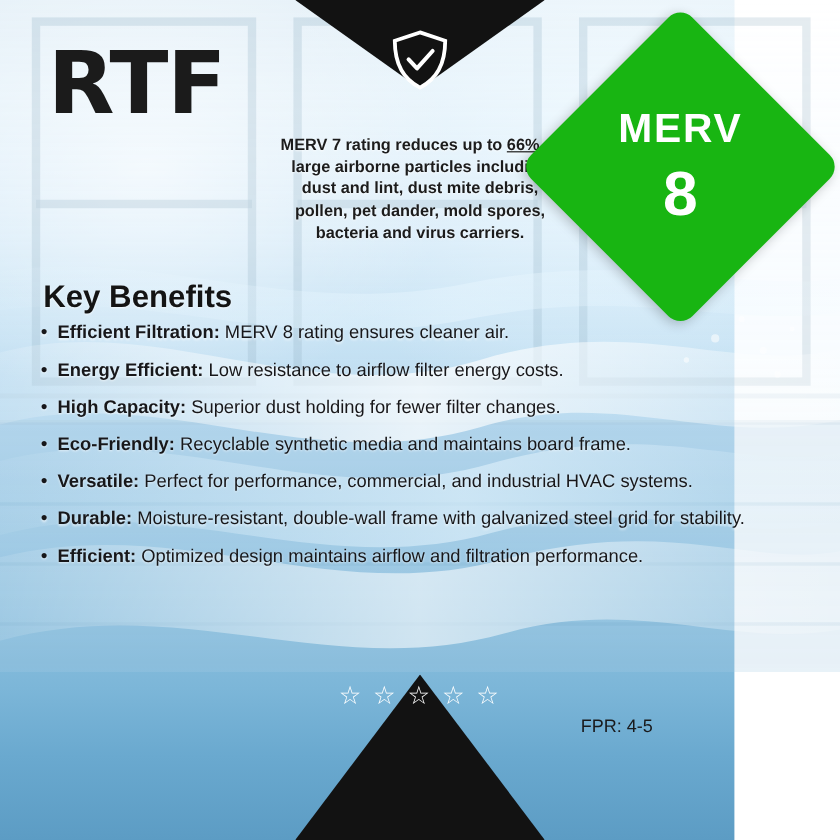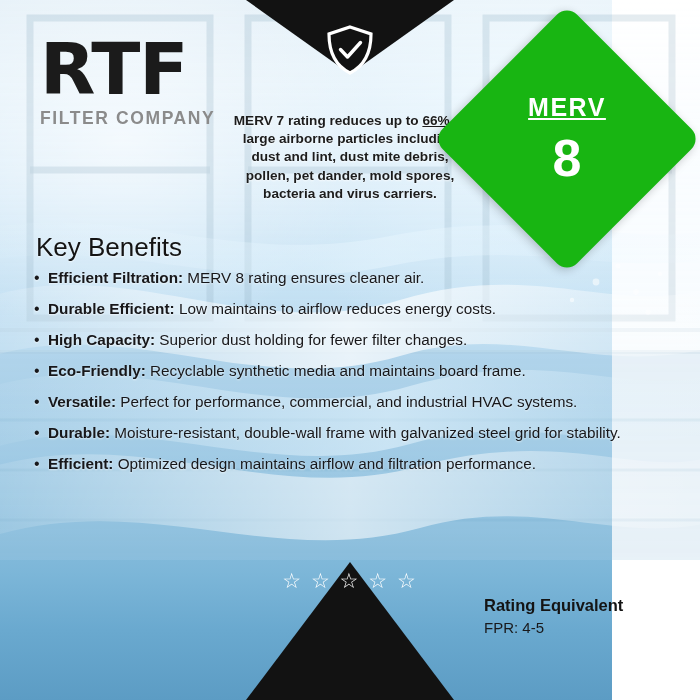--- a/index.html
+++ b/index.html
@@ -100,33 +100,32 @@
     border-radius:14px;
     box-shadow:0 3px 10px rgba(0,0,0,0.22);
   }
   .diamond-text {
     position:absolute; inset:0;
     display:flex; flex-direction:column;
     align-items:center; justify-content:center;
     color:#ffffff;
   }
   .diamond-label {
-    font-size:25px; font-weight:bold; letter-spacing:1.5px;
+    font-size:34px; font-weight:bold; letter-spacing:1.5px;
     line-height:1;
     margin-bottom:12px;
-    text-decoration:underline;
   }
   .diamond-value {
     font-size:52px; font-weight:bold; line-height:1;
   }
 
   
   .kb-title {
     position:absolute; left:36px; top:232px;
-    font-size:26px; font-weight:normal; color:#141414;
+    font-size:26px; font-weight:bold; color:#141414;
     text-shadow:0 1px 2px rgba(255,255,255,0.7);
   }
   .benefits {
     position:absolute; left:34px; top:268px; width:626px;
   }
   .benefit {
     display:flex;
     font-size:15.3px;
     line-height:1.28;
     color:#17171a;
@@ -222,21 +221,20 @@
   <div class="top-notch"></div>
   <div class="shield-wrap">
     <svg viewBox="0 0 52 52" width="52" height="52">
       <path d="M26 3 L47 10 C47 28 40 42 26 49 C12 42 5 28 5 10 Z" fill="none" stroke="#ffffff" stroke-width="3.2"></path>
       <path d="M16.5 25.5 L23.5 33 L36.5 18.5" fill="none" stroke="#ffffff" stroke-width="3.4" stroke-linecap="round" stroke-linejoin="round"></path>
     </svg>
   </div>
 
   <div class="logo">
     <div class="logo-mark">RTF</div>
-    <div class="logo-sub">FILTER COMPANY</div>
   </div>
 
   <div class="merv-desc"><span>MERV 7 rating reduces up to </span><span class="pct">66%</span><span> of large airborne particles including dust and lint, dust mite debris, pollen, pet dander, mold spores, bacteria and virus carriers.</span></div>
 
   <div class="diamond">
     <div class="diamond-shape"></div>
     <div class="diamond-text">
       <div class="diamond-label">MERV</div>
       <div class="diamond-value">8</div>
     </div>
@@ -244,21 +242,21 @@
 
   <div class="kb-title">Key Benefits</div>
 
   <div class="benefits">
     <div class="benefit">
       <span class="bullet">•</span>
       <span class="btext"><b>Efficient Filtration:</b><span> MERV 8 rating ensures cleaner air.</span></span>
     </div>
     <div class="benefit">
       <span class="bullet">•</span>
-      <span class="btext"><b>Durable Efficient:</b><span> Low maintains to airflow reduces energy costs.</span></span>
+      <span class="btext"><b>Energy Efficient:</b><span> Low resistance to airflow filter energy costs.</span></span>
     </div>
     <div class="benefit">
       <span class="bullet">•</span>
       <span class="btext"><b>High Capacity:</b><span> Superior dust holding for fewer filter changes.</span></span>
     </div>
     <div class="benefit">
       <span class="bullet">•</span>
       <span class="btext"><b>Eco-Friendly:</b><span> Recyclable synthetic media and maintains board frame.</span></span>
     </div>
     <div class="benefit">
@@ -272,17 +270,16 @@
     <div class="benefit">
       <span class="bullet">•</span>
       <span class="btext"><b>Efficient:</b><span> Optimized design maintains airflow and filtration performance.</span></span>
     </div>
   </div>
 
   <div class="bottom-notch"></div>
   <div class="stars">☆ ☆ ☆ ☆ ☆</div>
 
   <div class="rating">
-    <div class="rating-title">Rating Equivalent</div>
     <div class="rating-line">FPR: 4-5</div>
   </div>
 
 </div>
 
 </body></html>

